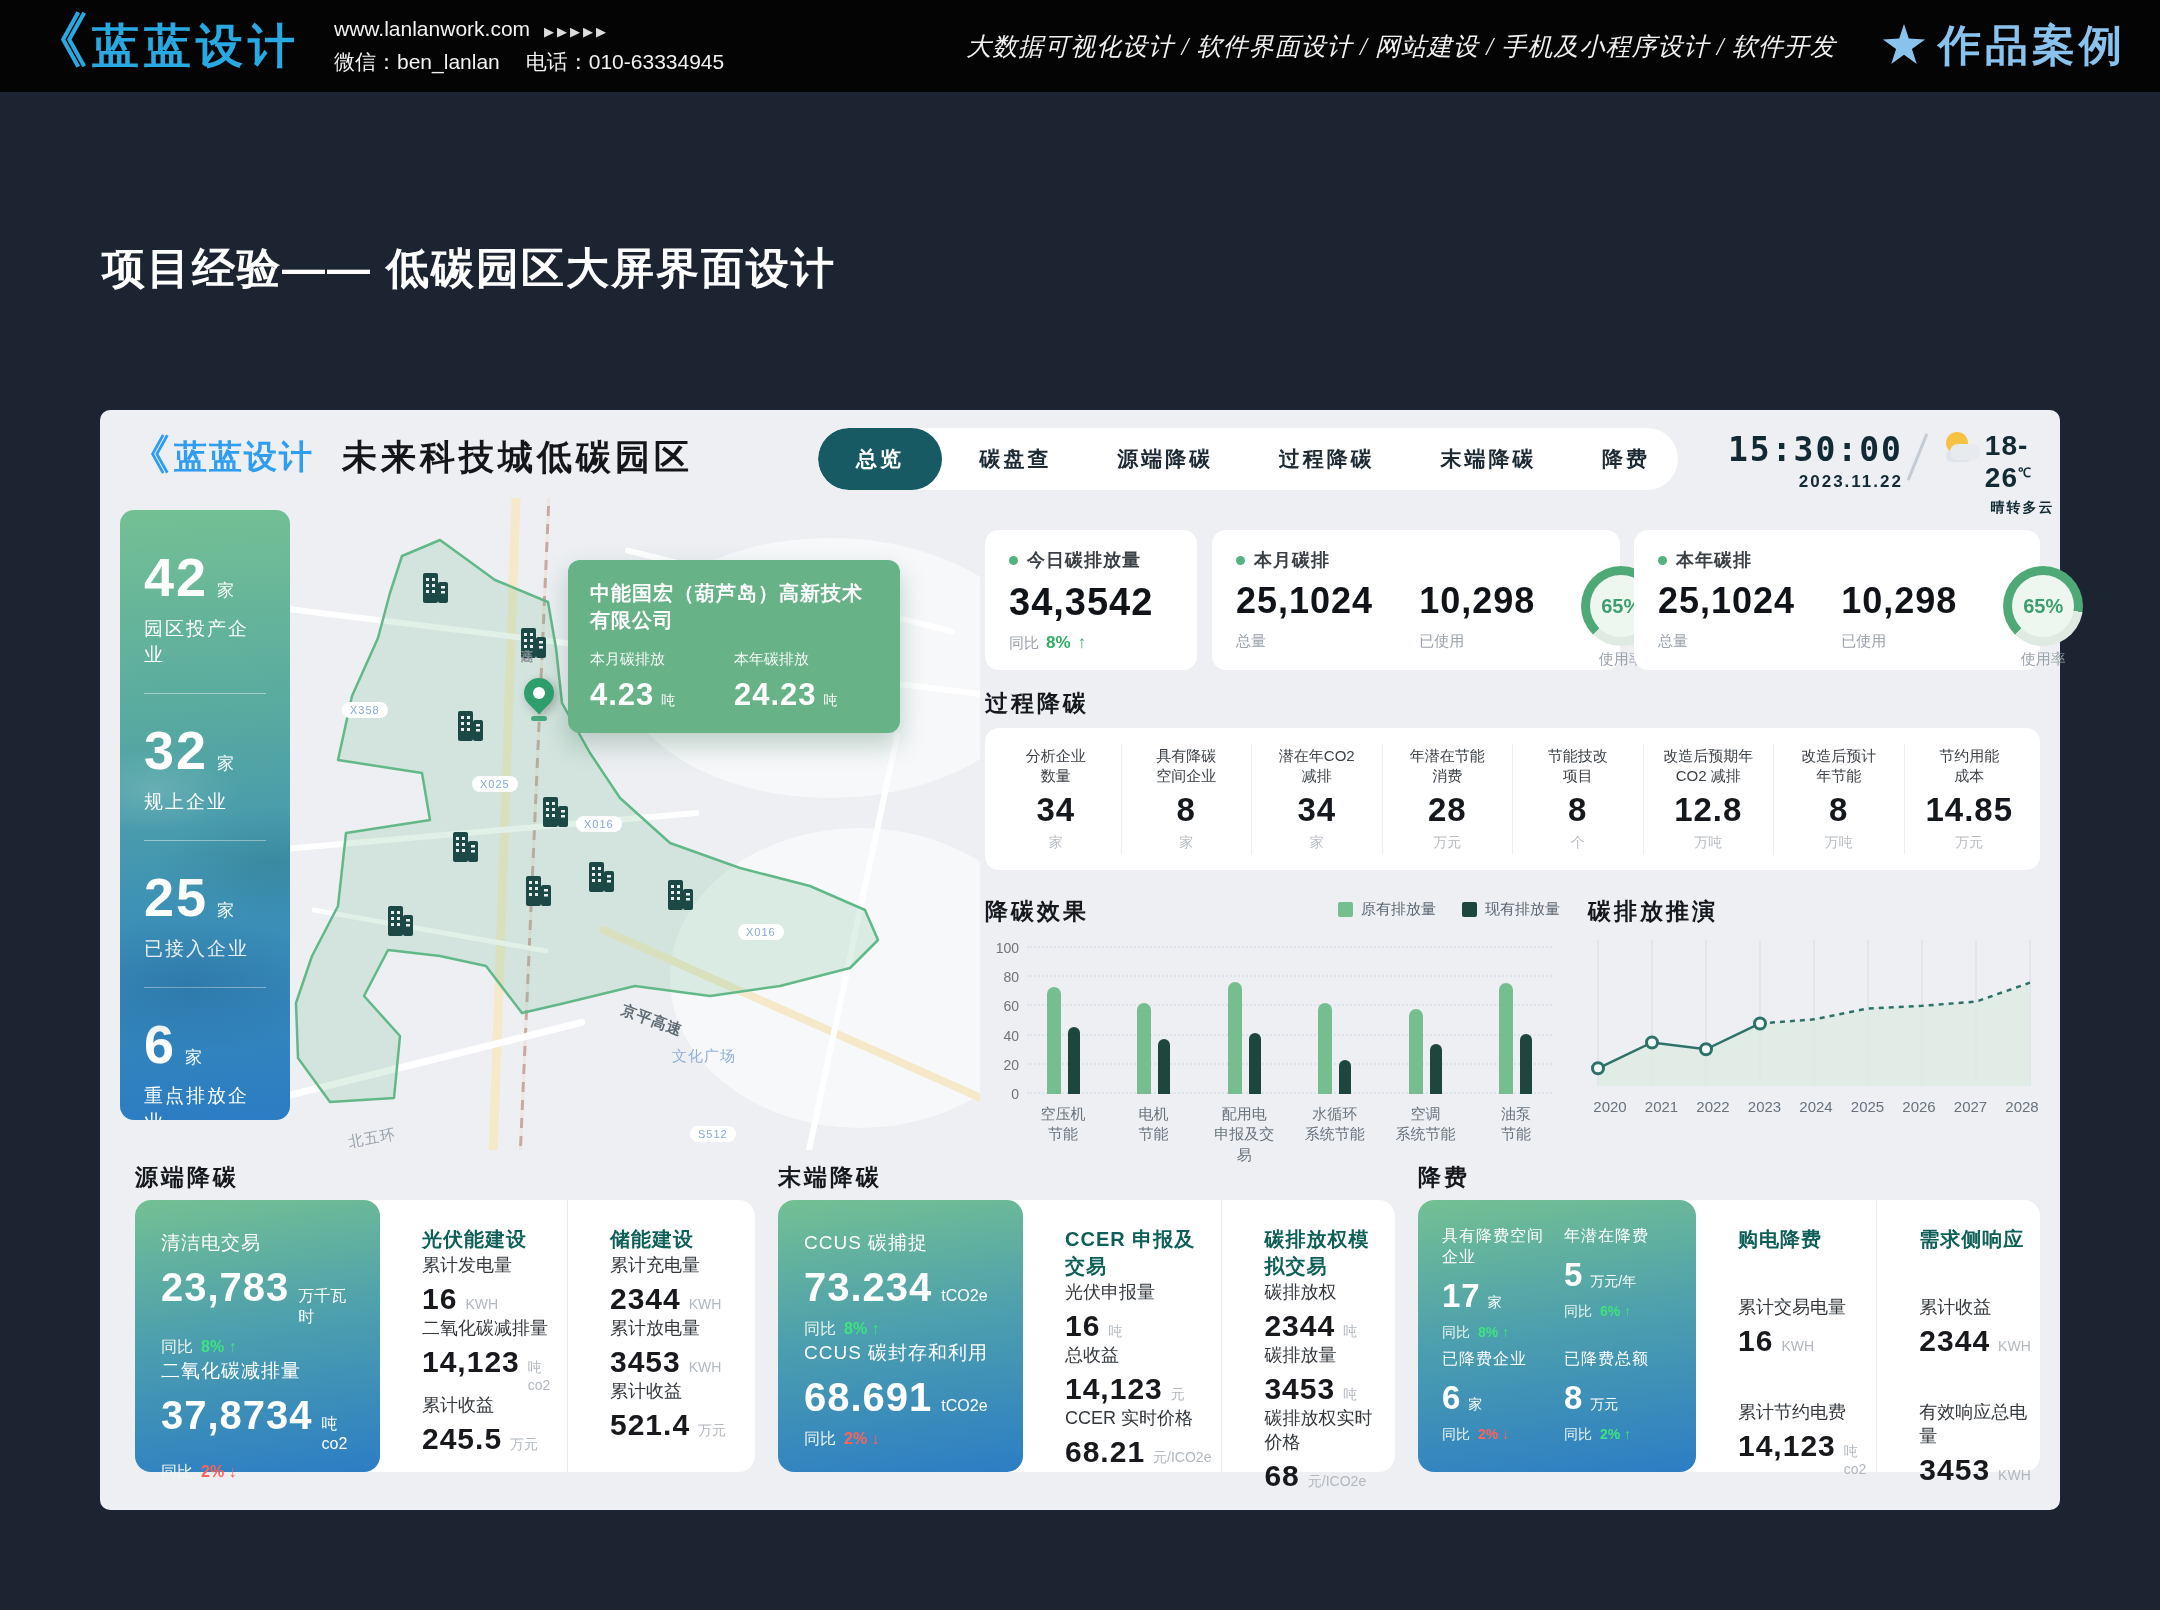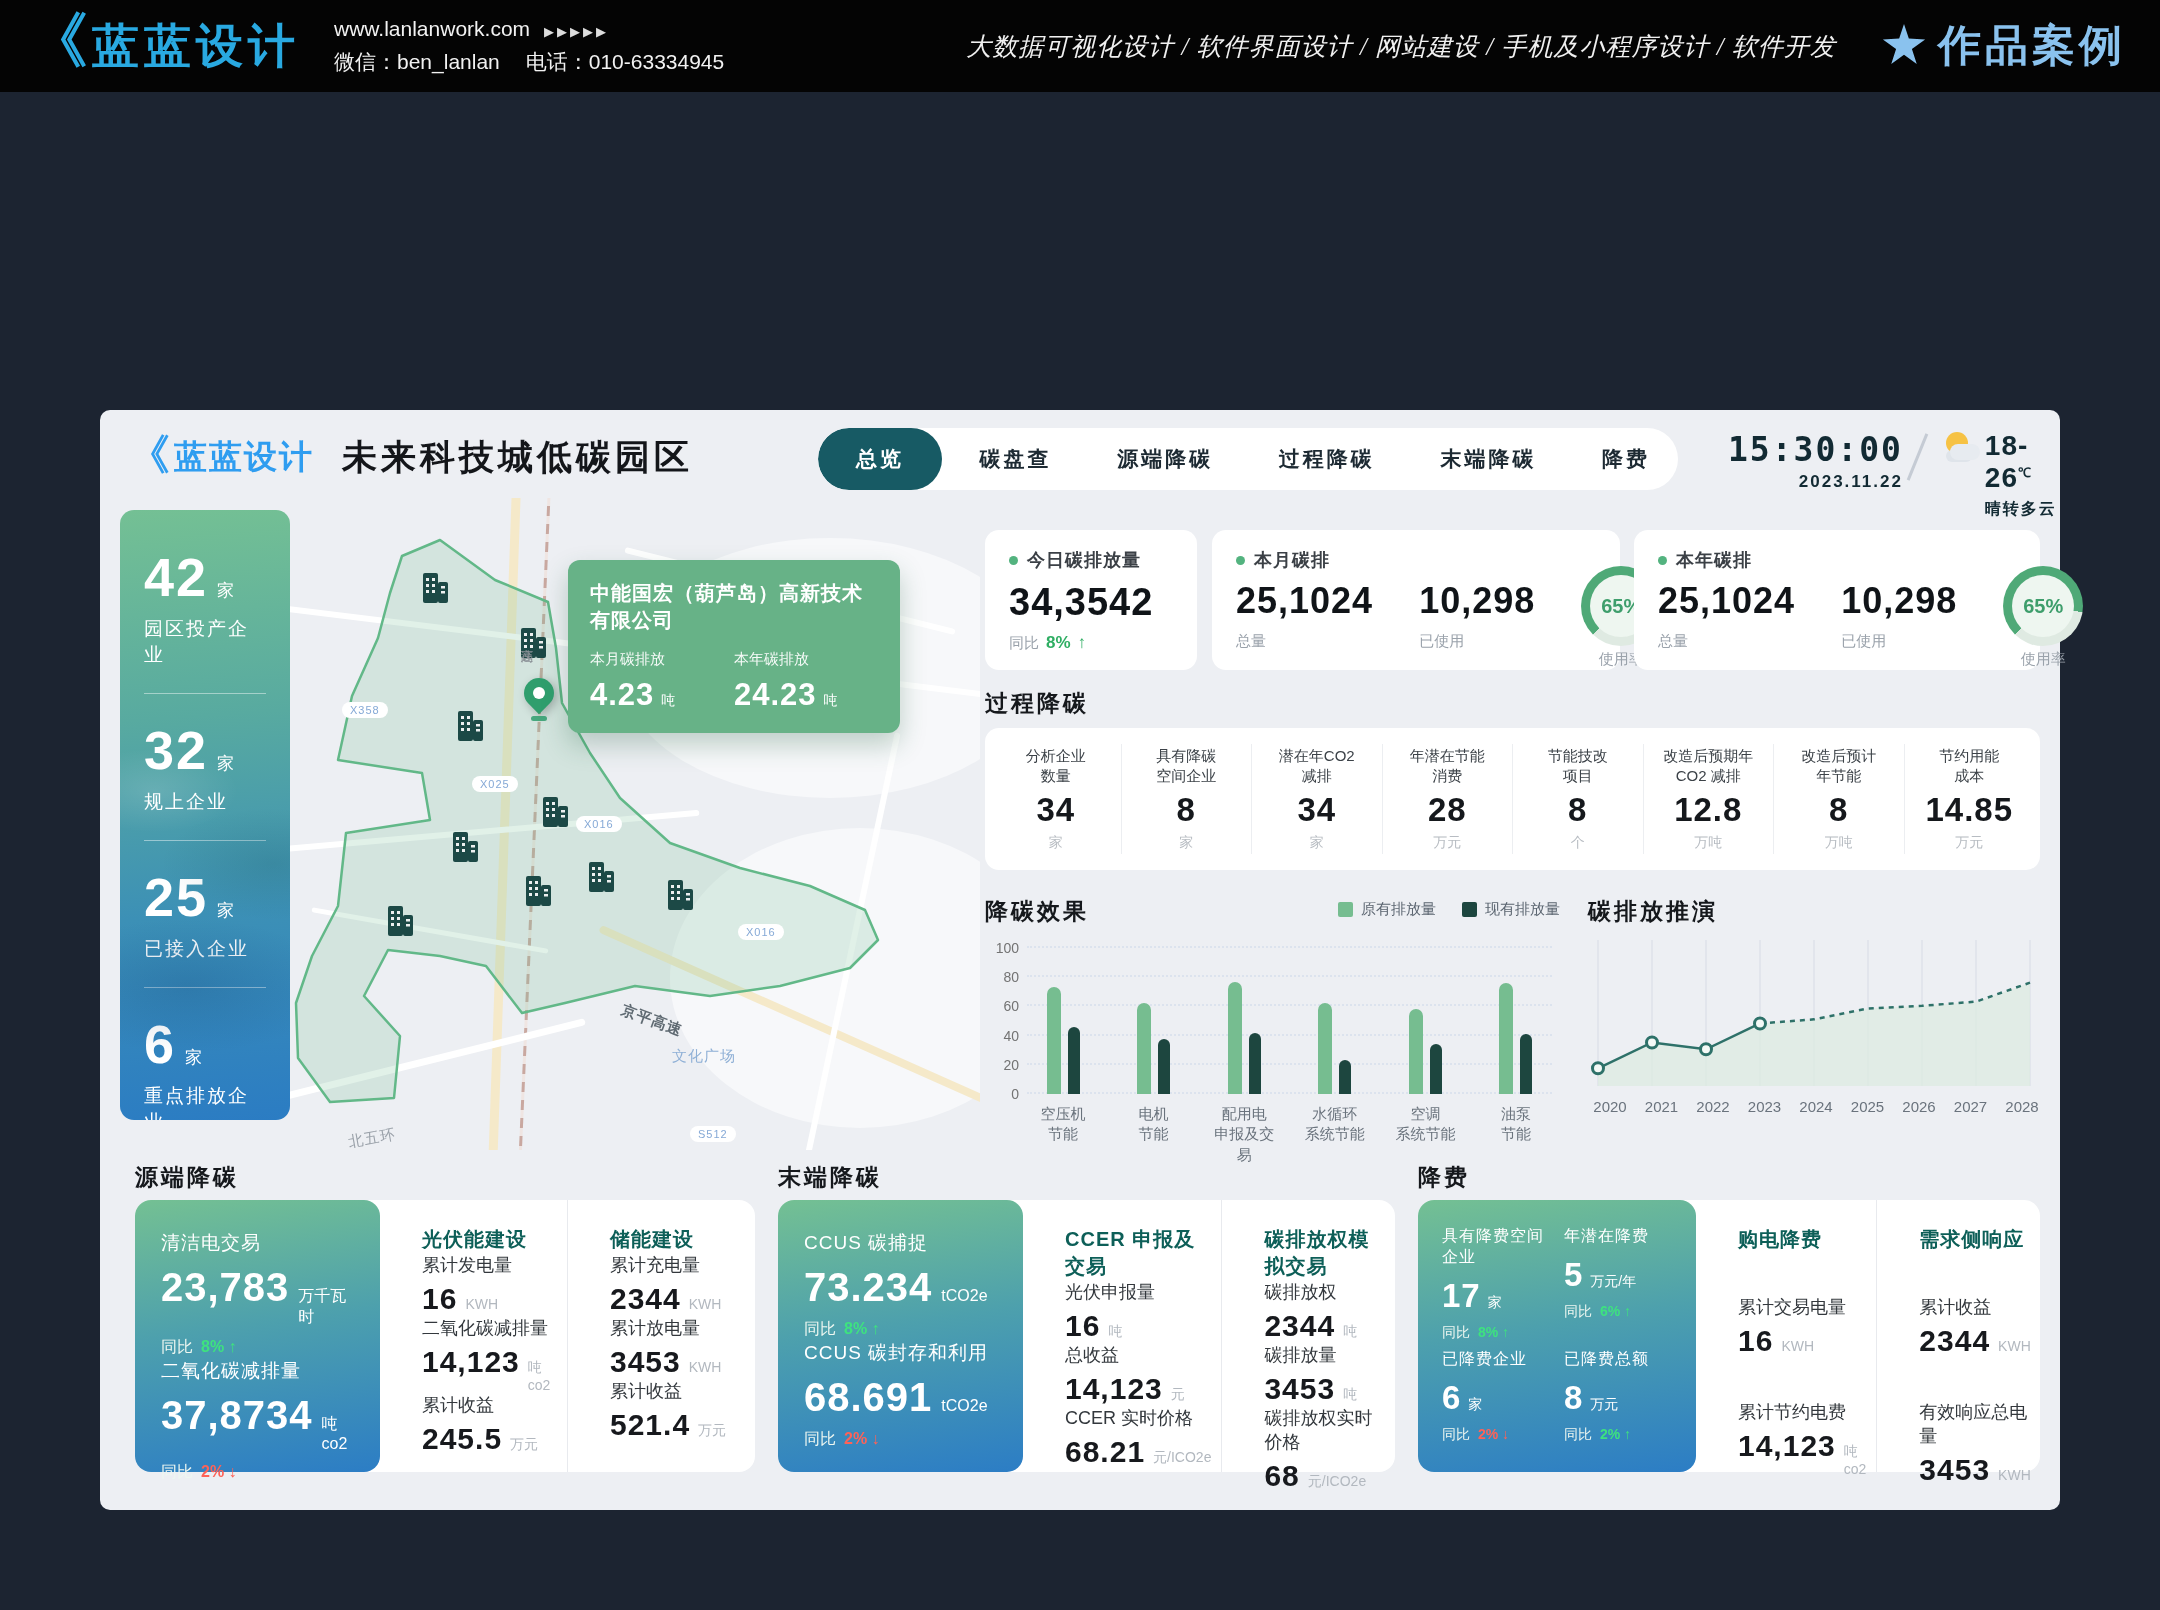--- a/index.html
+++ b/index.html
@@ -46,21 +46,21 @@
   .clock-time { font-size:33px; font-weight:bold; letter-spacing:2px; font-family:"DejaVu Sans Mono", monospace; }
   .clock-date { font-size:17px; font-weight:bold; letter-spacing:2px; margin-top:3px; text-align:right; }
   .slash { position:absolute; left:1816px; top:22px; width:3px; height:50px; background:#c5cbd4; transform:rotate(22deg); }
   .weather { position:absolute; left:1842px; top:20px; display:flex; align-items:flex-start; }
   .weather-icon { position:relative; width:42px; height:40px; margin-right:8px; }
   .weather-sun { position:absolute; left:4px; top:2px; width:22px; height:22px; border-radius:50%; background:#f6c244; }
   .weather-cloud { position:absolute; left:8px; top:14px; width:30px; height:16px; border-radius:10px; background:#e7ebf0;
                    box-shadow:-6px 4px 0 -2px #dfe4ea; }
   .weather-temp { font-size:28px; font-weight:bold; color:#122a33; letter-spacing:1px; }
   .weather-temp sup { font-size:13px; }
-  .weather-desc { font-size:16px; font-weight:bold; color:#122a33; letter-spacing:2px; margin-top:5px; }
+  .weather-desc { font-size:14px; font-weight:bold; color:#122a33; letter-spacing:2px; margin-top:5px; text-align:center; }
 
   
   .sidebar { position:absolute; left:20px; top:100px; width:170px; height:610px; border-radius:14px;
              background:linear-gradient(176deg,#74c094 0%,#58aaa0 34%,#3c90b6 66%,#2b7cc3 100%);
              padding:36px 24px; color:#fff; overflow:hidden; }
   .sidebar::after { content:""; position:absolute; inset:0; pointer-events:none;
       background:
         radial-gradient(120px 60px at 20% 46%, rgba(255,255,255,.14), transparent 70%),
         radial-gradient(160px 80px at 90% 58%, rgba(20,80,90,.18), transparent 70%),
         radial-gradient(200px 90px at 40% 78%, rgba(15,60,110,.20), transparent 75%); }
@@ -192,20 +192,21 @@
       <div><span>www.lanlanwork.com</span><span class="arrows">▶▶▶▶▶</span></div>
       <div><span>微信：ben_lanlan</span><span class="sep"></span><span>电话：010-63334945</span></div>
     </div>
     <div class="services">大数据可视化设计 / 软件界面设计 / 网站建设 /  手机及小程序设计 / 软件开发</div>
     <div class="portfolio">
       <span class="portfolio-star"></span>
       <span class="portfolio-label">作品案例</span>
     </div>
   </header>
 
+  <div class="page-title">项目经验—— 低碳园区大屏界面设计</div>
 
   <div class="dashboard">
 
     <div class="dash-brand">
       <span class="dash-logo-icon">《</span>
       <span class="dash-logo-text">蓝蓝设计</span>
       <span class="dash-title">未来科技城低碳园区</span>
     </div>
 
     <nav class="nav" id="nav">

